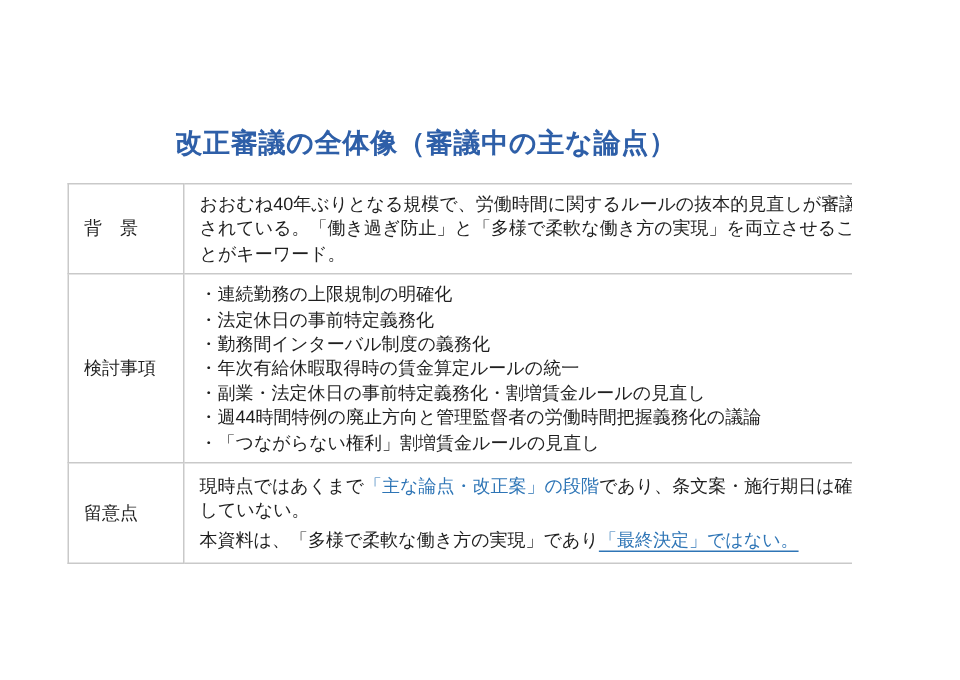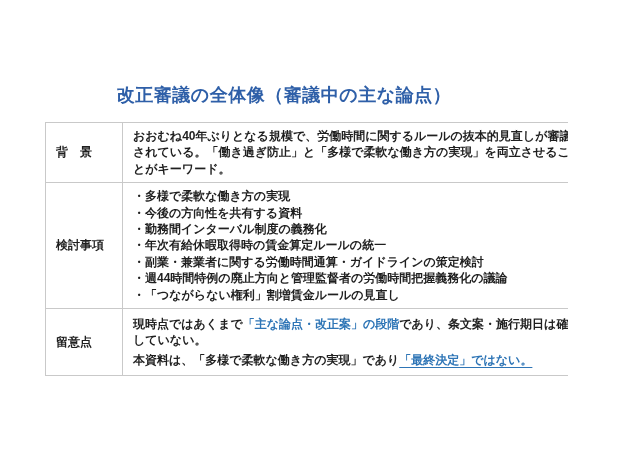--- a/index.html
+++ b/index.html
@@ -35,21 +35,21 @@
     top: 122px;
     left: 45px;
     width: 548px;
     border-collapse: collapse;
     table-layout: fixed;
   }
   table.summary td {
     border: 1px solid var(--border-color);
     vertical-align: middle;
     font-size: 12px;
-    font-weight: bold;
+    font-weight: normal;
     color: var(--text-color);
     line-height: 16.4px;
   }
   td.label-cell {
     width: 77px;
     padding: 4px 6px 4px 10px;
   }
   td.content-cell {
     padding: 5px 10px;
   }
@@ -81,25 +81,25 @@
     <tbody id="table-rows">
         <tr class="row-0">
           <td class="label-cell">背　景</td>
           <td class="content-cell">
             <div class="para"><span>おおむね40年ぶりとなる規模で、労働時間に関するルールの抜本的見直しが審議されている。「働き過ぎ防止」と「多様で柔軟な働き方の実現」を両立させることがキーワード。</span></div>
           </td>
         </tr>
         <tr class="row-1">
           <td class="label-cell">検討事項</td>
           <td class="content-cell">
-            <div class="bullet-line"><span>・</span><span>多様で柔軟な働き方の実現</span></div>
-            <div class="bullet-line"><span>・</span><span>今後の方向性を共有する資料</span></div>
+            <div class="bullet-line"><span>・</span><span>連続勤務の上限規制の明確化</span></div>
+            <div class="bullet-line"><span>・</span><span>法定休日の事前特定義務化</span></div>
             <div class="bullet-line"><span>・</span><span>勤務間インターバル制度の義務化</span></div>
             <div class="bullet-line"><span>・</span><span>年次有給休暇取得時の賃金算定ルールの統一</span></div>
-            <div class="bullet-line"><span>・</span><span>副業・兼業者に関する労働時間通算・ガイドラインの策定検討</span></div>
+            <div class="bullet-line"><span>・</span><span>副業・法定休日の事前特定義務化・割増賃金ルールの見直し</span></div>
             <div class="bullet-line"><span>・</span><span>週44時間特例の廃止方向と管理監督者の労働時間把握義務化の議論</span></div>
             <div class="bullet-line"><span>・</span><span>「つながらない権利」割増賃金ルールの見直し</span></div>
           </td>
         </tr>
         <tr class="row-2">
           <td class="label-cell">留意点</td>
           <td class="content-cell">
             <div class="para"><span>現時点ではあくまで</span><span class="seg-accent">「主な論点・改正案」の段階</span><span>であり、条文案・施行期日は確定していない。</span></div>
             <div class="para"><span>本資料は、「多様で柔軟な働き方の実現」であり</span><span class="seg-accent-underline">「最終決定」ではない。</span></div>
           </td>

